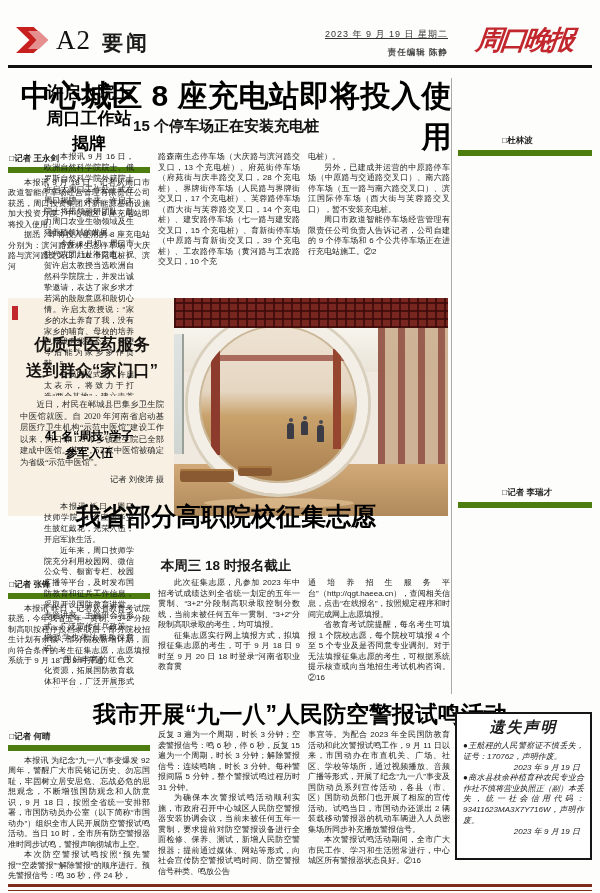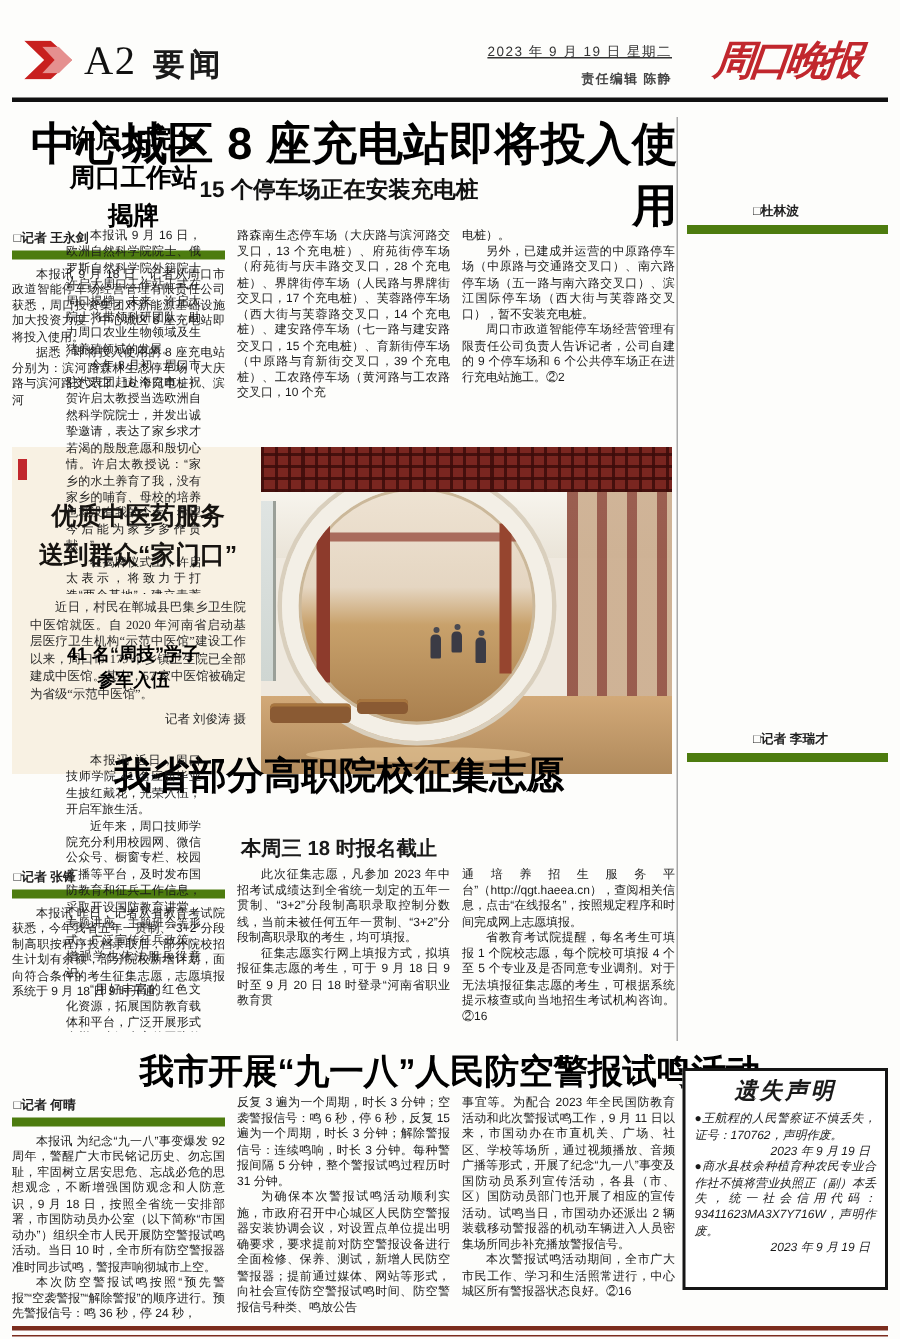--- a/index.html
+++ b/index.html
@@ -199,21 +199,21 @@
   <div class="cols def-cols">
     <div class="col">
       <div class="byline">□记者 何晴</div>
       <div>
           <p>本报讯 为纪念“九一八”事变爆发 92 周年，警醒广大市民铭记历史、勿忘国耻，牢固树立居安思危、忘战必危的思想观念，不断增强国防观念和人防意识，9 月 18 日，按照全省统一安排部署，市国防动员办公室（以下简称“市国动办”）组织全市人民开展防空警报试鸣活动。当日 10 时，全市所有防空警报器准时同步试鸣，警报声响彻城市上空。</p>
           <p>本次防空警报试鸣按照“预先警报”“空袭警报”“解除警报”的顺序进行。预先警报信号：鸣 36 秒，停 24 秒，</p>
         </div>
     </div>
     <div class="col cont">
         <p>反复 3 遍为一个周期，时长 3 分钟；空袭警报信号：鸣 6 秒，停 6 秒，反复 15 遍为一个周期，时长 3 分钟；解除警报信号：连续鸣响，时长 3 分钟。每种警报间隔 5 分钟，整个警报试鸣过程历时 31 分钟。</p>
-        <p>为确保本次警报试鸣活动顺利实施，市政府召开中心城区人民防空警报器安装协调会议，对设置点单位提出明确要求，要求提前对防空警报设备进行全面检修、保养、测试，新增人民防空警报器；提前通过媒体、网站等形式，向社会宣传防空警报试鸣时间、防空警报信号种类、鸣放公告</p>
+        <p>为确保本次警报试鸣活动顺利实施，市政府召开中心城区人民防空警报器安装协调会议，当前未被任何五年一贯制，要求提前对防空警报设备进行全面检修、保养、测试，新增人民防空警报器；提前通过媒体、网站等形式，向社会宣传防空警报试鸣时间、防空警报信号种类、鸣放公告</p>
       </div>
     <div class="col cont">
         <p>事宜等。为配合 2023 年全民国防教育活动和此次警报试鸣工作，9 月 11 日以来，市国动办在市直机关、广场、社区、学校等场所，通过视频播放、音频广播等形式，开展了纪念“九一八”事变及国防动员系列宣传活动，各县（市、区）国防动员部门也开展了相应的宣传活动。试鸣当日，市国动办还派出 2 辆装载移动警报器的机动车辆进入人员密集场所同步补充播放警报信号。</p>
         <p>本次警报试鸣活动期间，全市广大市民工作、学习和生活照常进行，中心城区所有警报器状态良好。②16</p>
       </div>
   </div>
 
   <div class="vdiv"></div>
 
   <div class="sb sb-abs sb-hl sb1-hl" style="top:80px;">

